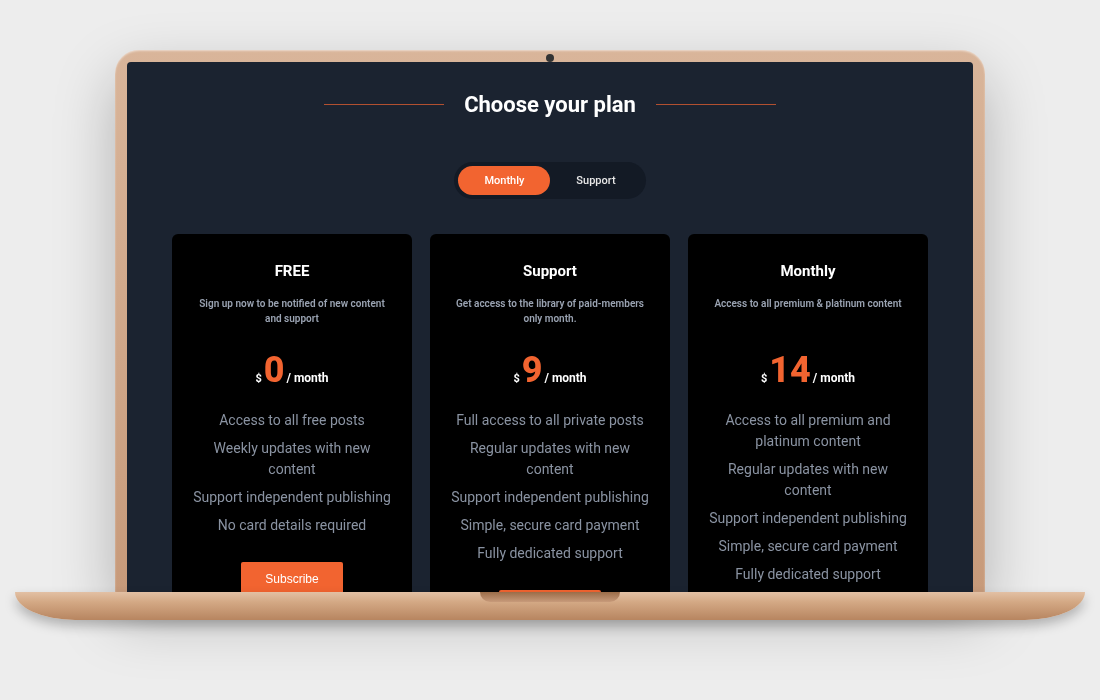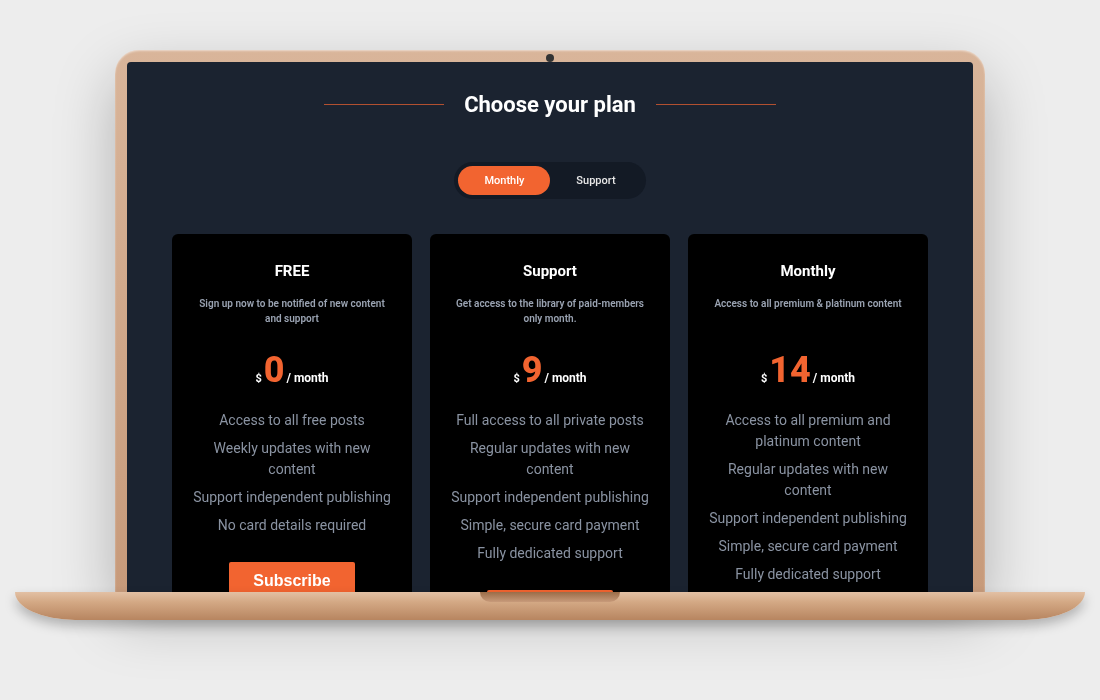--- a/index.html
+++ b/index.html
@@ -163,22 +163,22 @@
   .features li {
     font-size: 14px;
     color: #8a93a2;
     line-height: 1.5;
     margin-bottom: 7px;
   }
   .subscribe {
     display: inline-block;
     background: #f26430;
     color: #fff;
-    font-size: 16px;
-    font-weight: 700;
+    font-size: 12px;
+    font-weight: 400;
     padding: 10px 24px;
     border: none;
     border-radius: 2px;
     cursor: pointer;
   }
 </style>
 </head>
 <body>
 
 <div class="laptop">

